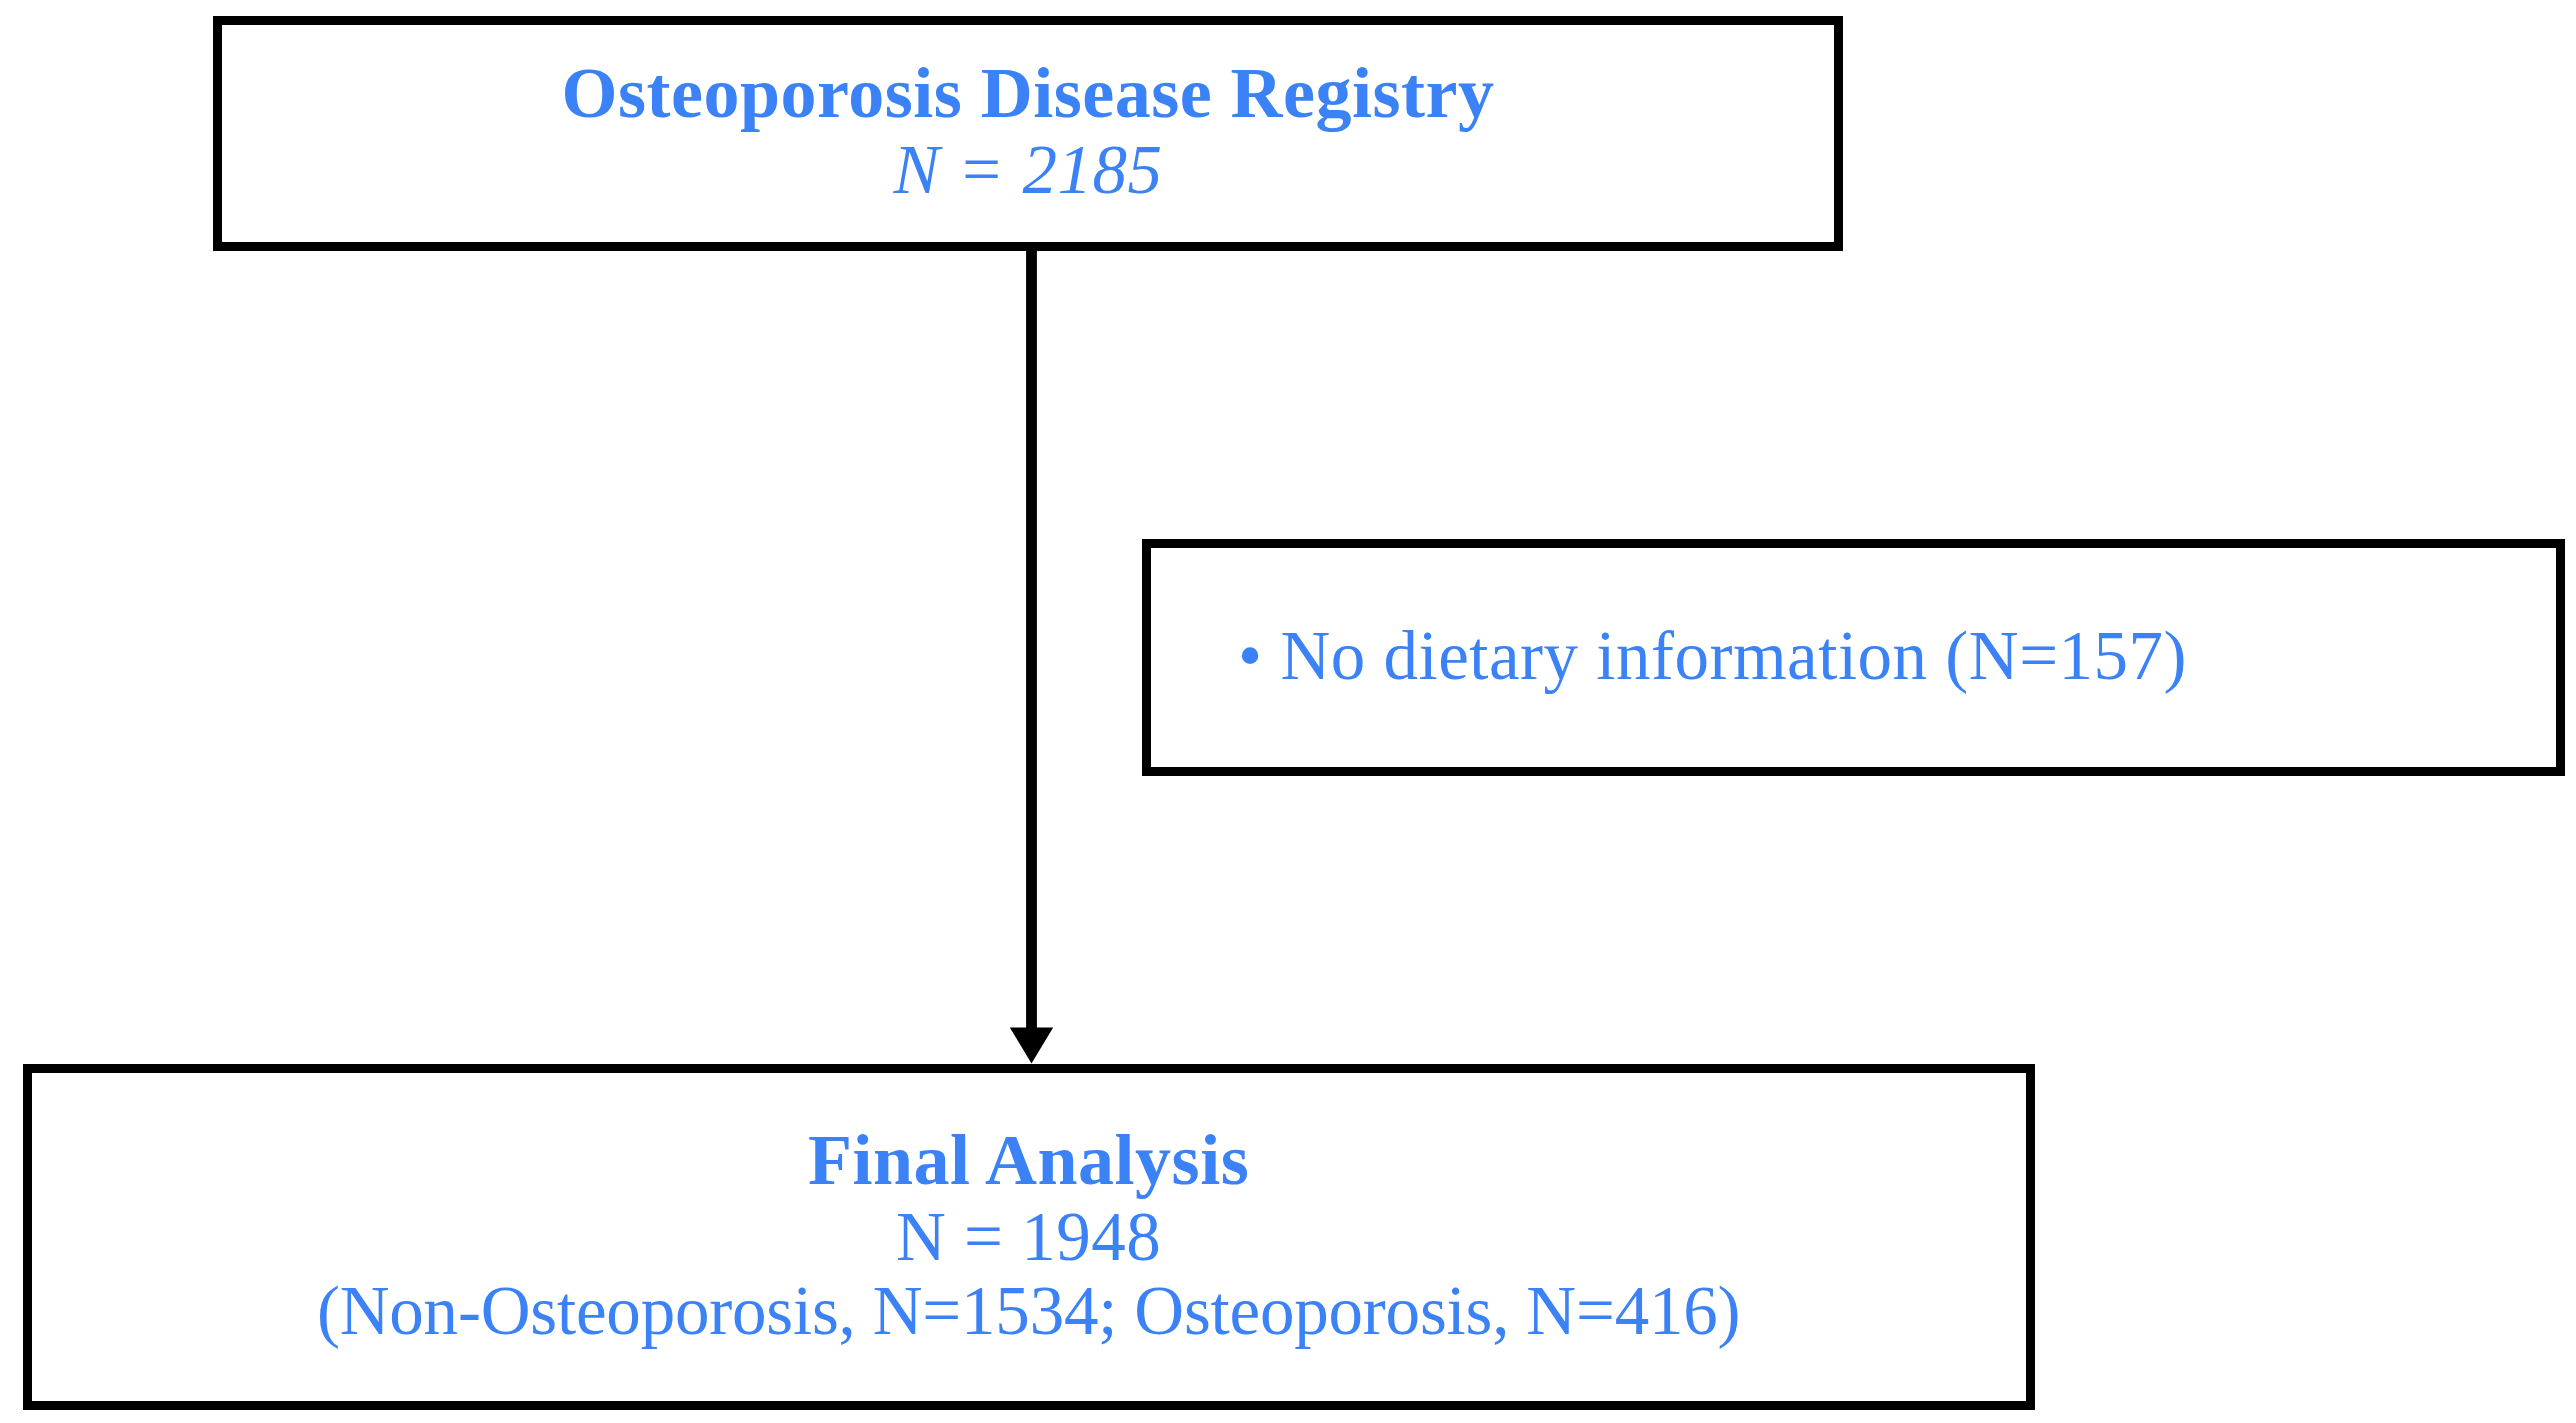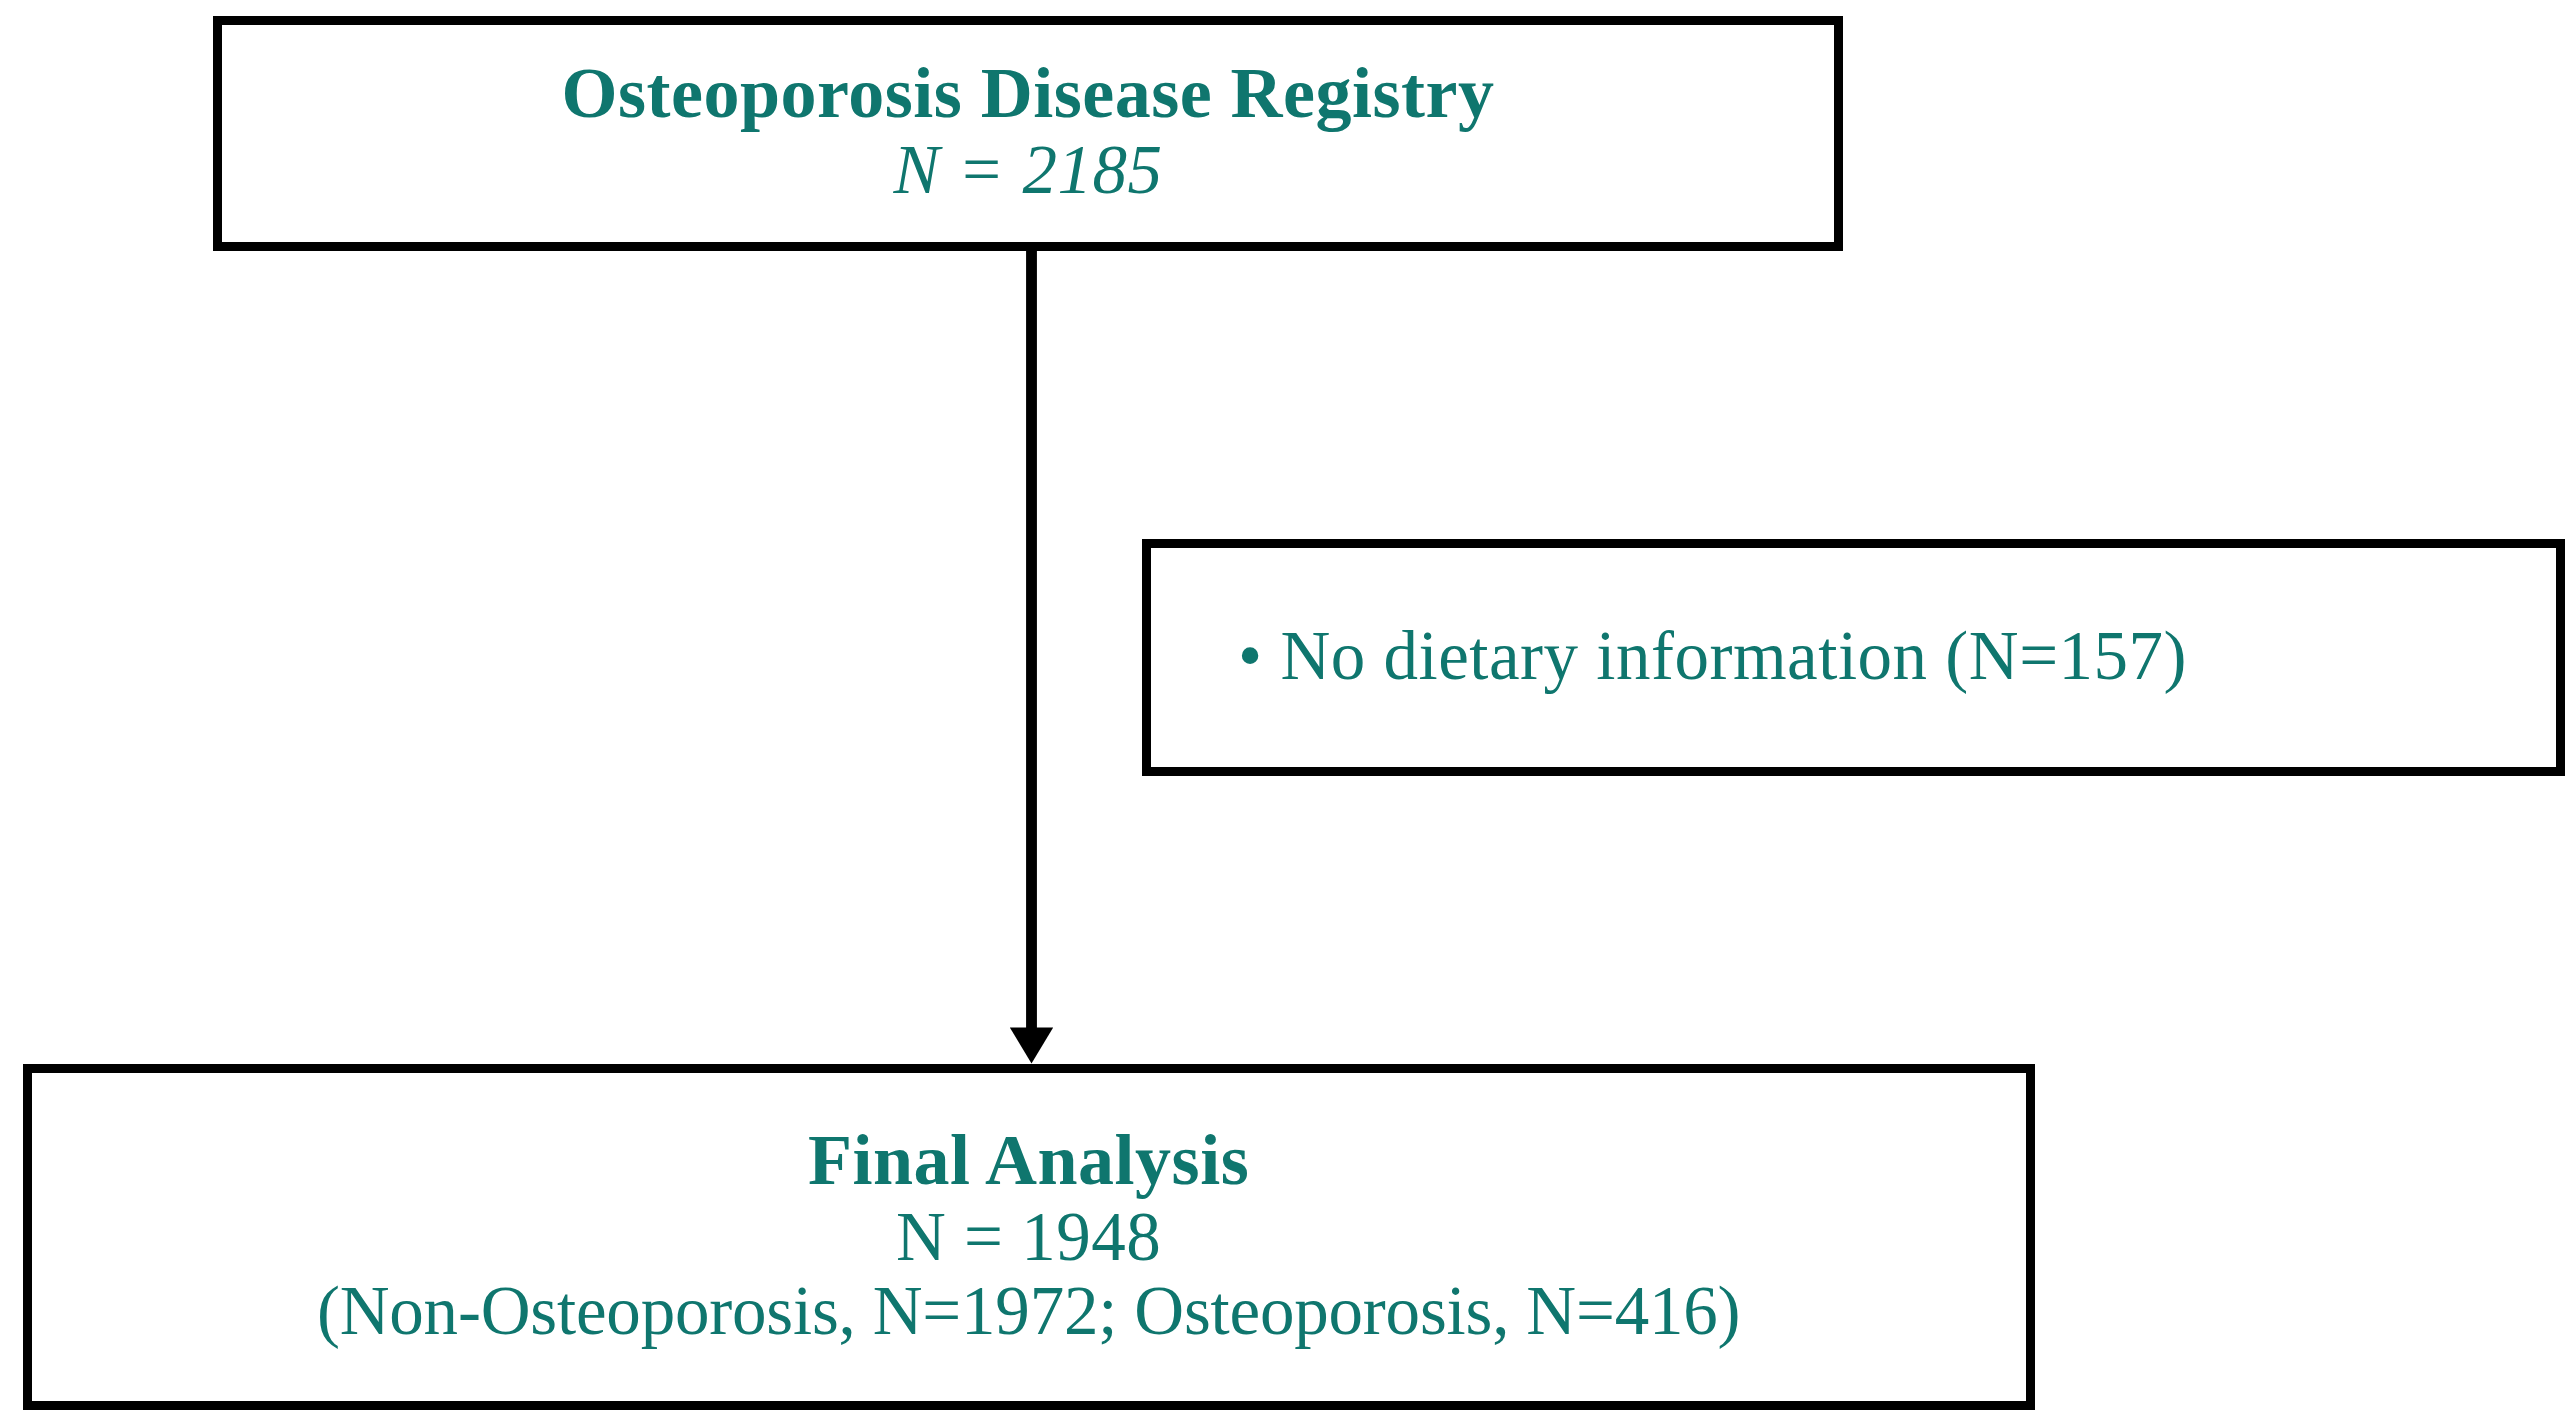--- a/index.html
+++ b/index.html
@@ -7,21 +7,21 @@
     padding: 0;
     background: #ffffff;
   }
   #canvas {
     position: relative;
     width: 2576px;
     height: 1423px;
     background: #ffffff;
     overflow: hidden;
     font-family: "Liberation Serif", "DejaVu Serif", serif;
-    color: #0f766e;
+    color: #3b82f6;
   }
 
   .flow-box {
     position: absolute;
     box-sizing: border-box;
     background: #ffffff;
     border: 9px solid #000000;
     display: flex;
     flex-direction: column;
     justify-content: center;
@@ -102,17 +102,17 @@
   <div id="connector-arrow">
     <svg width="47" height="824" viewBox="0 0 52 910">
       <line x1="26" y1="0" x2="26" y2="880" stroke="#000000" stroke-width="12"></line>
       <polygon points="2,867 50,867 26,907" fill="#000000"></polygon>
     </svg>
   </div>
 
   <div class="flow-box" id="box-final">
     <span class="box-line bold center-text">Final Analysis</span>
     <span class="box-line reg center-text">N = 1948</span>
-    <span class="box-line wide center-text">(Non-Osteoporosis,  N=1972; Osteoporosis,  N=416)</span>
+    <span class="box-line wide center-text">(Non-Osteoporosis,  N=1534; Osteoporosis,  N=416)</span>
   </div>
 
 </div>
 
 
 </body></html>

